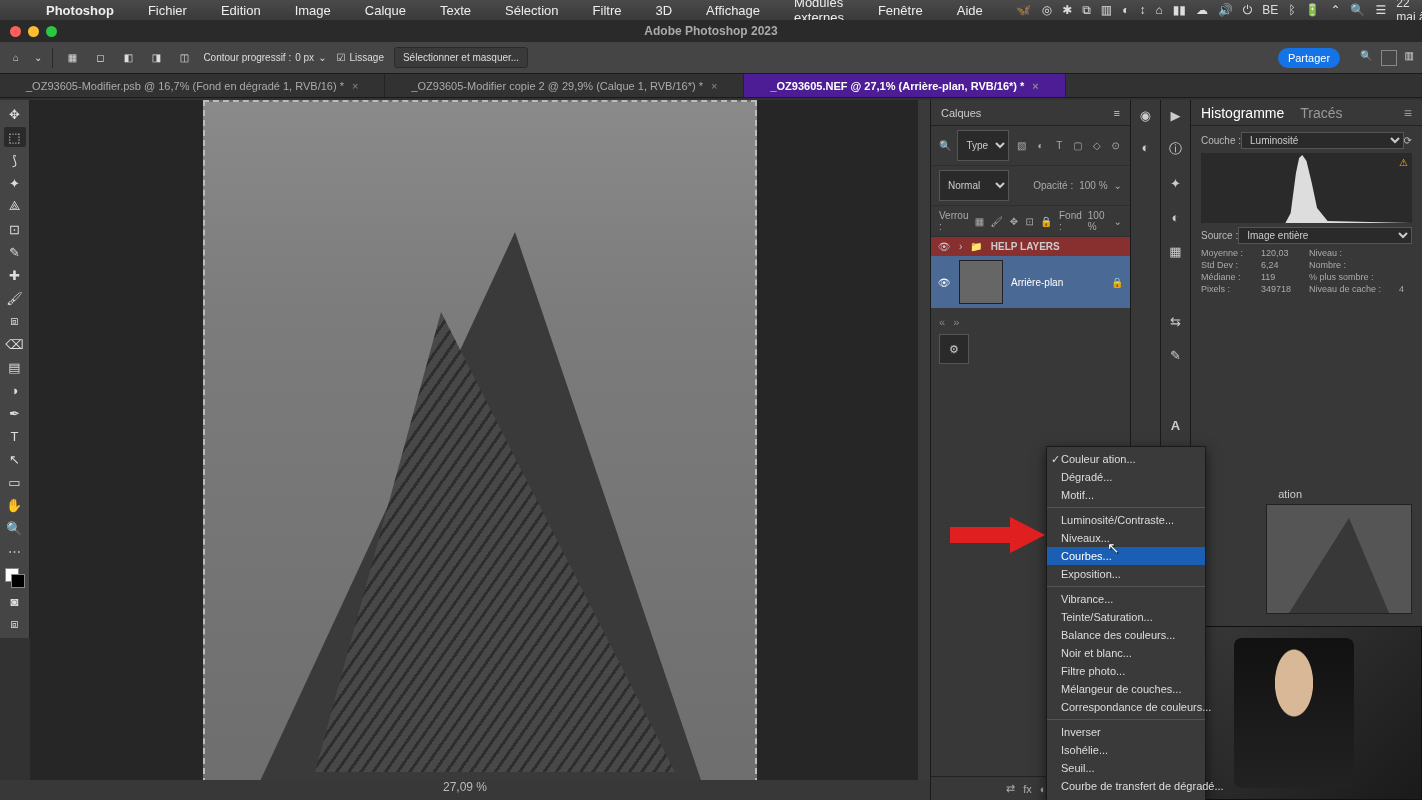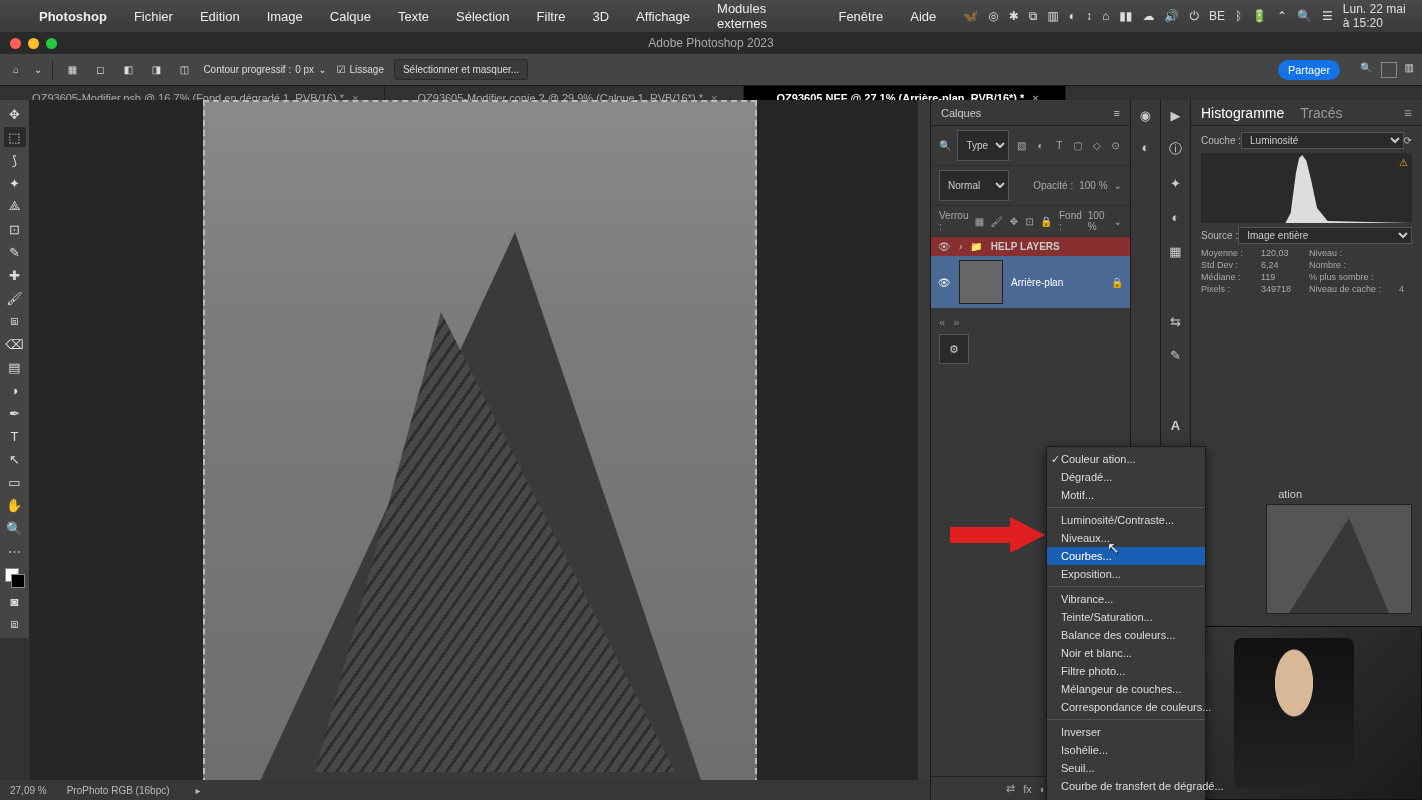--- a/index.html
+++ b/index.html
@@ -1,65 +1,65 @@
 <!DOCTYPE html>
 <html><head>
 <meta charset="utf-8">
 <style>
 * { margin: 0; padding: 0; box-sizing: border-box; font-family: -apple-system, "Helvetica Neue", Arial, sans-serif; }
 body { background: #323232; color: #ccc; width: 1422px; height: 800px; overflow: hidden; position: relative; font-size: 11px; }
 
 
-.macos-bar { height: 32px; background: linear-gradient(#4a4a4a,#3a3a3a); display: flex; align-items: center; padding: 0 12px; color: #eee; font-size: 13px; gap: 27px; }
+.macos-bar { height: 20px; background: linear-gradient(#4a4a4a,#3a3a3a); display: flex; align-items: center; padding: 0 12px; color: #eee; font-size: 13px; gap: 34px; }
 .macos-bar .apple { font-size: 14px; }
 .macos-bar .app-name { font-weight: 600; }
 .macos-bar .right { margin-left: auto; display: flex; gap: 10px; align-items: center; font-size: 12px; }
 .macos-bar .right span { opacity: 0.9; }
 
 
 .window-title { height: 22px; background: #2a2a2a; display: flex; align-items: center; font-size: 12px; color: #aaa; position: relative; }
 .traffic { display: flex; gap: 7px; padding-left: 10px; }
 .traffic span { width: 11px; height: 11px; border-radius: 50%; }
 .traffic .r { background: #ff5f57; } .traffic .y { background: #febc2e; } .traffic .g { background: #28c840; }
-.window-title .title { position: absolute; left: 50%; transform: translateX(-50%); }
+.window-title .title { position: absolute; left: 50%; transform: translateX(-50%); font-weight: bold; }
 
 
 .options-bar { height: 32px; background: #454545; display: flex; align-items: center; padding: 0 8px; gap: 10px; border-bottom: 1px solid #1a1a1a; font-size: 10px; color: #ddd; }
 .options-bar .home-icon { width:16px;height:16px;display:flex;align-items:center;justify-content:center; }
 .options-bar .sep { width:1px; height:20px; background:#2a2a2a; }
 .options-bar .tool-ico { width:18px; height:18px; display:flex; align-items:center; justify-content:center;}
 .opt-group { display:flex; align-items:center; gap:4px; }
 .opt-btn { padding:4px 8px; background:#3a3a3a; border:1px solid #2a2a2a; border-radius:3px; font-size:10px; }
 .share-btn { margin-left:auto; background:#1473e6; color:#fff; padding:4px 10px; border-radius:12px; font-size:11px; }
 .top-icons { display:flex; gap:8px; margin-left:10px;}
 .icon-sq { width:16px;height:16px; border:1px solid #888; }
 
 
 .doc-tabs { height: 24px; background: #323232; display: flex; align-items: stretch; font-size: 11px; color: #aaa; border-bottom: 1px solid #1a1a1a; }
 .doc-tab { padding: 0 26px; display: flex; align-items: center; gap: 8px; border-right: 1px solid #222; }
-.doc-tab.active { background: #000000; color: #fff; font-weight:600;}
+.doc-tab.active { background: #4c1d95; color: #fff; font-weight:600;}
 .doc-tab .x { color: #888; }
 
 
 .tools { position: absolute; left: 0; top: 100px; width: 30px; background: #454545; display: flex; flex-direction: column; align-items: center; padding: 4px 0; gap: 3px; border-right:1px solid #222;}
 .tool { width: 22px; height: 20px; display: flex; align-items: center; justify-content: center; color: #ddd; font-size: 13px; border-radius:2px;}
 .tool.sel { background:#2a2a2a; }
 .swatch { width:20px; height:20px; margin-top:4px; position:relative;}
 .swatch .fg{position:absolute;width:14px;height:14px;background:#fff;border:1px solid #888;top:0;left:0;}
 .swatch .bg{position:absolute;width:14px;height:14px;background:#000;border:1px solid #888;bottom:0;right:0;}
 
 
 .canvas-area { position: absolute; left: 30px; top: 100px; right: 492px; bottom: 20px; background: #262626; display:flex; align-items:flex-start; justify-content:center; overflow:hidden;}
 .canvas-img { width: 554px; height: 694px; margin-top:0; background: linear-gradient(180deg, #8a8a8a 0%, #7c7c7c 30%, #6e6e6e 100%); position:relative; border: 2px dashed #bbb; }
 .building { position:absolute; bottom:0; left:50%; transform:translateX(-50%); width:0; height:0; border-left: 260px solid transparent; border-right: 190px solid transparent; border-bottom: 560px solid #3a3a3a; }
 .building::after{content:"";position:absolute;top:80px;left:-200px;width:360px;height:460px;background:repeating-linear-gradient(125deg,#2e2e2e 0 3px,#484848 3px 10px);clip-path:polygon(35% 0,100% 100%,0 100%);}
 .scrollbar-v { position:absolute; right:0; top:0; bottom:0; width:12px; background:#3a3a3a;}
 
 
-.status { position:absolute; bottom:0; left:0; right:492px; height:20px; background:#383838; display:flex; align-items:center; padding:0 10px; font-size:10px; color:#bbb; gap:20px;}
+.status { position:absolute; bottom:0; left:0; right:492px; height:20px; background:#383838; display:flex; align-items:center; padding:0 10px; font-size:12px; color:#bbb; gap:20px;flex-direction:column;}
 .status .arr { margin-left:6px; }
 
 
 .right-panels { position:absolute; right:0; top:100px; width:492px; bottom:0; display:flex; }
 .panel-strip { width:30px; background:#383838; display:flex; flex-direction:column; align-items:center; padding:6px 0; gap:14px; border-left:1px solid #1a1a1a;}
 .strip-ico{width:18px;height:18px;color:#ccc;display:flex;align-items:center;justify-content:center;font-size:13px;}
 .layers-panel { width:200px; background:#383838; border-left:1px solid #1a1a1a; display:flex; flex-direction:column;}
 .panel-tabs{height:26px;display:flex;align-items:center;padding:0 10px;border-bottom:1px solid #222;font-size:11px;color:#ccc;justify-content:center;}
 .panel-row{display:flex;align-items:center;padding:4px 8px;gap:6px;font-size:10px;color:#aaa;border-bottom:1px solid #2e2e2e;}
 .panel-row select{background:#2a2a2a;border:1px solid #555;color:#ccc;font-size:10px;padding:8px 4px;}

